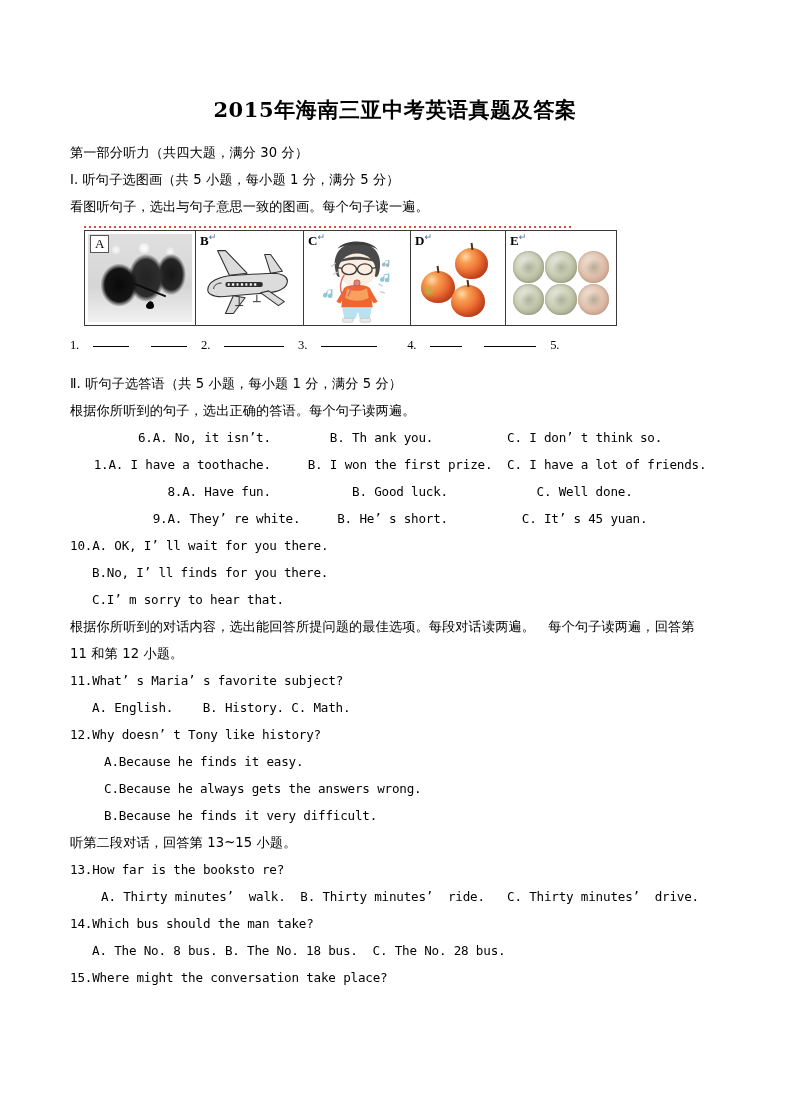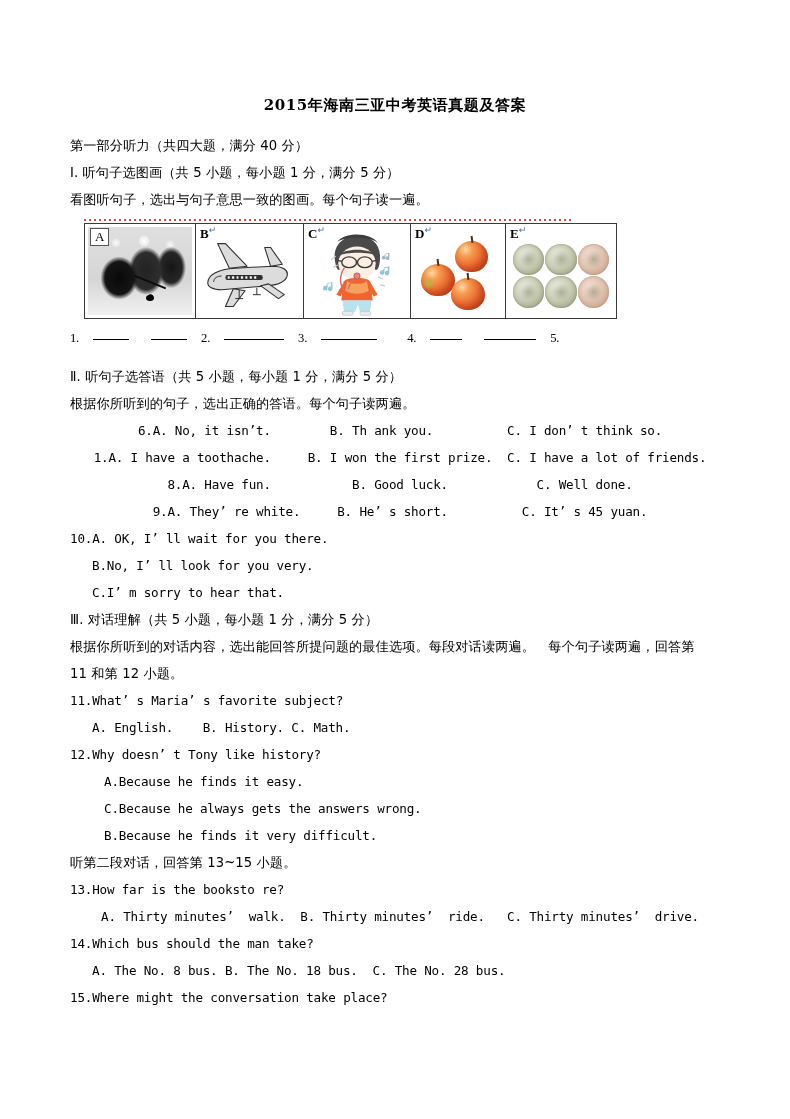--- a/index.html
+++ b/index.html
@@ -22,21 +22,21 @@
     box-sizing: border-box;
     padding: 0 70px;
     position: relative;
   }
 
   
   .doc-title {
     text-align: center;
     font-family: "DejaVu Serif", "Liberation Serif", serif;
     font-weight: bold;
-    font-size: 15px;
+    font-size: 21px;
     letter-spacing: 0.6px;
     padding-top: 96px;
     margin: 0 0 16px 0;
     line-height: 1.3;
     white-space: nowrap;
   }
 
   
   .cn-line {
     font-family: "DejaVu Sans", "Liberation Sans", sans-serif;
@@ -231,21 +231,21 @@
   .sp-md { display: inline-block; width: 22px; }
   .sp-lg { display: inline-block; width: 30px; }
 </style>
 </head>
 <body>
 
 <div class="page">
 
   <h1 class="doc-title">2015年海南三亚中考英语真题及答案</h1>
 
-  <p class="cn-line">第一部分听力（共四大题，满分 40 分）</p>
+  <p class="cn-line">第一部分听力（共四大题，满分 30 分）</p>
 
   <p class="cn-line">Ⅰ. 听句子选图画（共 5 小题，每小题 1 分，满分 5 分）</p>
 
   <p class="cn-line">看图听句子，选出与句子意思一致的图画。每个句子读一遍。</p>
 
   <div class="pic-strip">
 
     <div class="pic-cell a">
       <div class="hockey">
         <div class="stick"></div>
@@ -378,24 +378,23 @@
   <p class="cn-line">Ⅱ. 听句子选答语（共 5 小题，每小题 1 分，满分 5 分）</p>
 
   <p class="cn-line">根据你所听到的句子，选出正确的答语。每个句子读两遍。</p>
 
   <p class="en-line indent-1">6.A. No, it isn’t.        B. Th ank you.          C. I don’ t think so.</p>
   <p class="en-line indent-1">1.A. I have a toothache.     B. I won the first prize.  C. I have a lot of friends.</p>
   <p class="en-line indent-1">8.A. Have fun.           B. Good luck.            C. Well done.</p>
   <p class="en-line indent-1">9.A. They’ re white.     B. He’ s short.          C. It’ s 45 yuan.</p>
 
   <p class="en-line">10.A. OK, I’ ll wait for you there.</p>
-  <p class="en-line indent-2">B.No, I’ ll look for you very.</p>
+  <p class="en-line indent-2">B.No, I’ ll finds for you there.</p>
   <p class="en-line indent-2">C.I’ m sorry to hear that.</p>
 
-  <p class="cn-line">Ⅲ. 对话理解（共 5 小题，每小题 1 分，满分 5 分）</p>
 
   <p class="cn-line">根据你所听到的对话内容，选出能回答所提问题的最佳选项。每段对话读两遍。　每个句子读两遍，回答第</p>
   <p class="cn-line">11 和第 12 小题。</p>
 
   <p class="en-line">11.What’ s Maria’ s favorite subject?</p>
   <p class="en-line indent-2">A. English.    B. History. C. Math.</p>
 
   <p class="en-line">12.Why doesn’ t Tony like history?</p>
   <p class="en-line indent-3">A.Because he finds it easy.</p>
   <p class="en-line indent-3">C.Because he always gets the answers wrong.</p>

